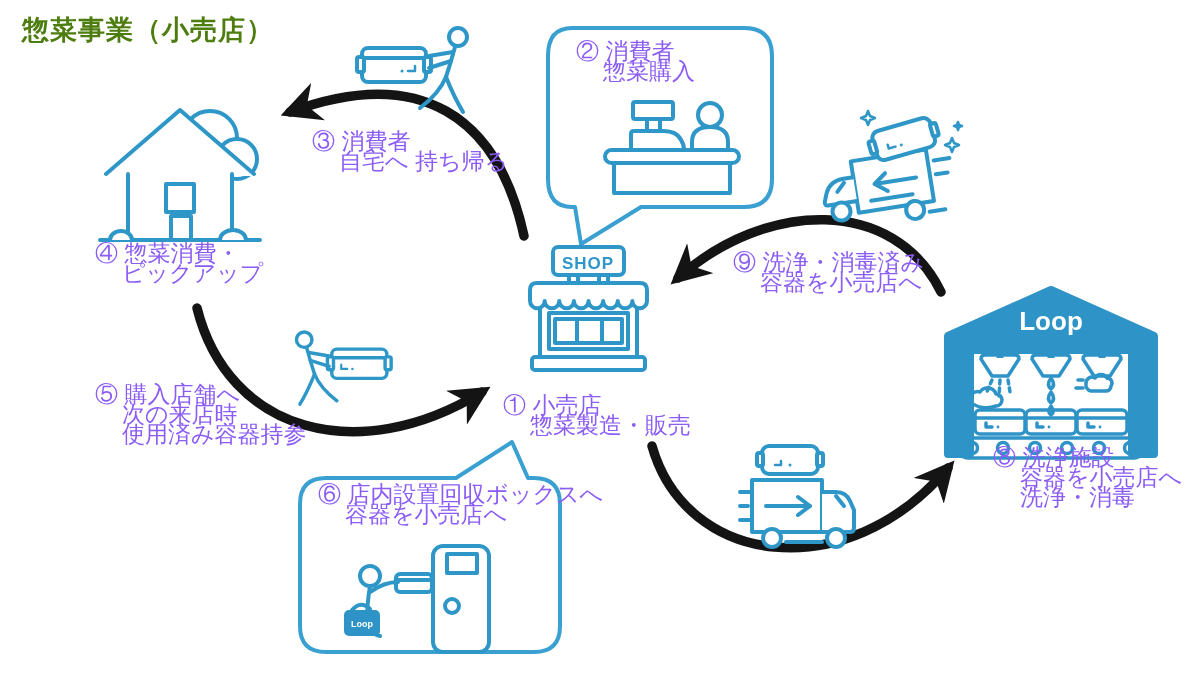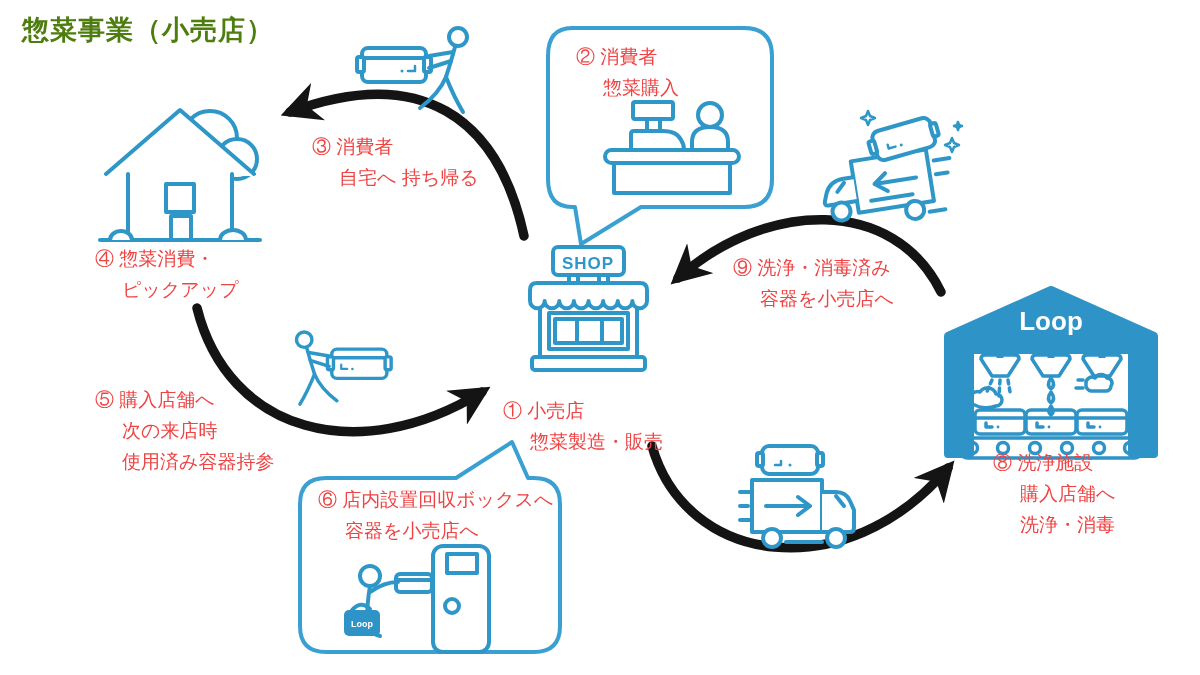--- a/index.html
+++ b/index.html
@@ -1,21 +1,21 @@
 <!DOCTYPE html>
 <html><head>
 <meta charset="utf-8">
 <style>
   html,body{margin:0;padding:0;background:#fff;}
   .canvas{position:relative;width:1200px;height:675px;background:#fff;overflow:hidden;
           font-family:"Liberation Sans",sans-serif;}
   .abs{position:absolute;}
   svg{overflow:visible;display:block;}
   .title{position:absolute;left:22px;top:12px;font-size:27px;font-weight:bold;color:#4d7c0f;letter-spacing:1px;}
-  .lbl{position:absolute;font-size:19px;line-height:31px;color:#ef4444;white-space:pre-line;
+  .lbl{position:absolute;font-size:23px;line-height:20px;color:#8b5cf6;white-space:pre-line;
        padding-left:27px;text-indent:-27px;}
   .st{fill:none;stroke:#2E97C8;stroke-width:4;stroke-linecap:round;stroke-linejoin:round;}
   .thin{stroke-width:2.5;}
   .wf{fill:#fff;}
   .st2{fill:none;stroke:#2E93C6;stroke-width:3.5;stroke-linecap:round;stroke-linejoin:round;}
   .bub{fill:#fff;stroke:#3AA0D2;stroke-width:4;stroke-linejoin:round;}
   .ff{fill:#2E93C6;stroke:#2E93C6;stroke-width:8;stroke-linejoin:round;}
   .bluefill{fill:#2E93C6;}
   .dotb{fill:#2E97C8;}
   .arrow{fill:none;stroke:#141414;stroke-width:9.5;stroke-linecap:round;}
@@ -160,21 +160,21 @@
       <circle class="bluefill" cx="160" cy="145" r="1.4"></circle>
     <rect class="st2 wf" x="18" y="156" width="186" height="20" rx="10"></rect>
     <circle class="st2 wf" cx="32" cy="166" r="5.5"></circle>
     <circle class="st2 wf" cx="63" cy="166" r="5.5"></circle>
     <circle class="st2 wf" cx="95" cy="166" r="5.5"></circle>
     <circle class="st2 wf" cx="127" cy="166" r="5.5"></circle>
     <circle class="st2 wf" cx="159" cy="166" r="5.5"></circle>
     <circle class="st2 wf" cx="190" cy="166" r="5.5"></circle>
   </svg>
   <div class="lbl" style="left:993px;top:447px">⑧ 洗浄施設
-購入店舗へ
+容器を小売店へ
 洗浄・消毒</div>
 
   <svg class="abs" style="left:738px;top:440px" width="136" height="112" viewBox="0 0 136 112">
     <rect class="st wf" x="24" y="6" width="56" height="28" rx="7"></rect>
     <rect class="st wf" x="19" y="13" width="6" height="13" rx="2"></rect>
     <rect class="st wf" x="79" y="13" width="6" height="13" rx="2"></rect>
     <path class="st thin" d="M37 25 h6 M43 25 v-4"></path>
       <circle class="dotb" cx="52" cy="25" r="1.5"></circle>
     <rect class="st wf" x="14" y="40" width="70" height="52"></rect>
     <path class="st wf" d="M84 52 H98 Q108 52 112 61 L116 70 V88 Q116 92 112 92 H84"></path>

